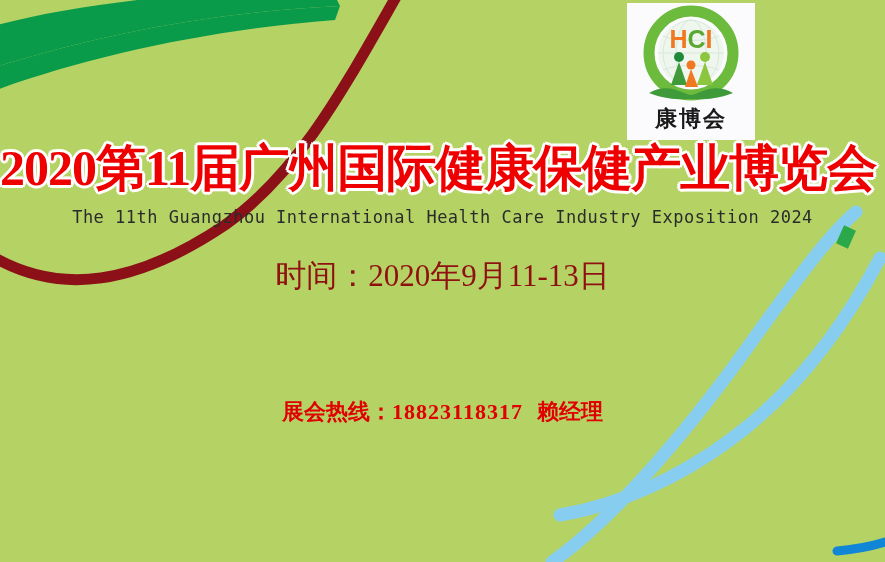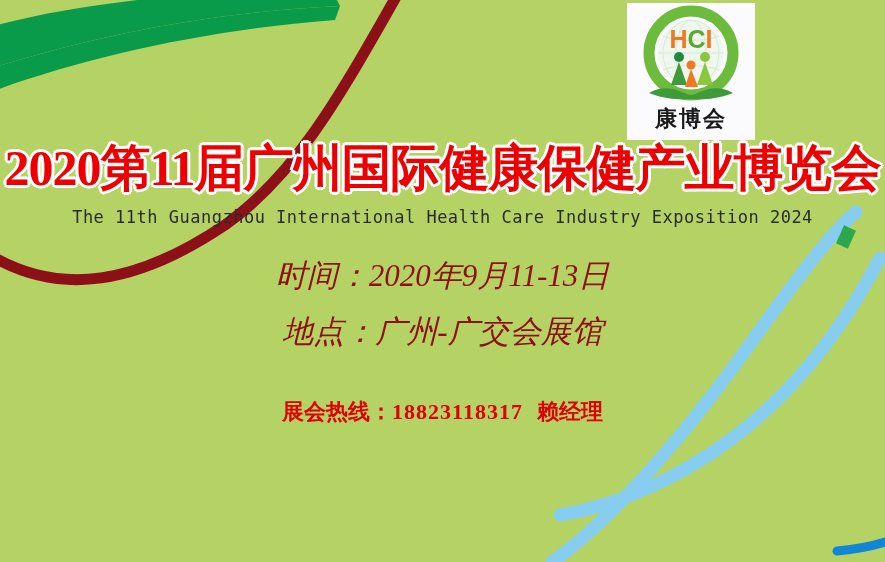--- a/index.html
+++ b/index.html
@@ -35,21 +35,21 @@
     z-index: 5;
   }
   .logo-svg { display:block; width:128px; height:137px; }
 
   
   .title-main {
     position: absolute;
     left: 0;
     top: 139px;
     width: 885px;
-    text-align: center;
+    text-align: left;
     font-family: "Liberation Serif", serif;
     font-weight: bold;
     font-size: 50px;
     line-height: 58px;
     letter-spacing: -1px;
     color: #ee0000;
     white-space: nowrap;
     z-index: 6;
     text-shadow:
       -2px -2px 0 #ffffff,  2px -2px 0 #ffffff,
@@ -76,21 +76,20 @@
     position: absolute;
     left: 0;
     width: 885px;
     text-align: center;
     font-family: "Liberation Serif", serif;
     font-size: 31px;
     line-height: 40px;
     color: #8f1010;
     white-space: nowrap;
     z-index: 6;
-    font-style: italic;
   }
   #info-date  { top: 256px; }
   #info-place { top: 312px; }
 
   .hotline {
     position: absolute;
     left: 0;
     top: 392px;
     width: 885px;
     text-align: center;
@@ -159,19 +158,18 @@
       <text x="64" y="123" text-anchor="middle" fill="#1a1a1a" font-family="Liberation Serif, serif" font-weight="bold" font-size="22" letter-spacing="2" aria-label="康博会">康博会</text>
     </svg>
   </div>
 
   <div class="title-main">2020第11届广州国际健康保健产业博览会</div>
 
   <div class="title-sub">The 11th Guangzhou International Health Care Industry Exposition 2024</div>
 
   <div class="info-line" id="info-date">时间：2020年9月11-13日</div>
 
-  <div class="info-line" id="info-place">地点：广州-广交会展馆</div>
 
   <div class="hotline">
     <span class="seg">展会热线：</span><span class="num">18823118317</span><span class="gap"></span><span class="seg">赖经理</span>
   </div>
 
 </div>
 
 </body></html>

